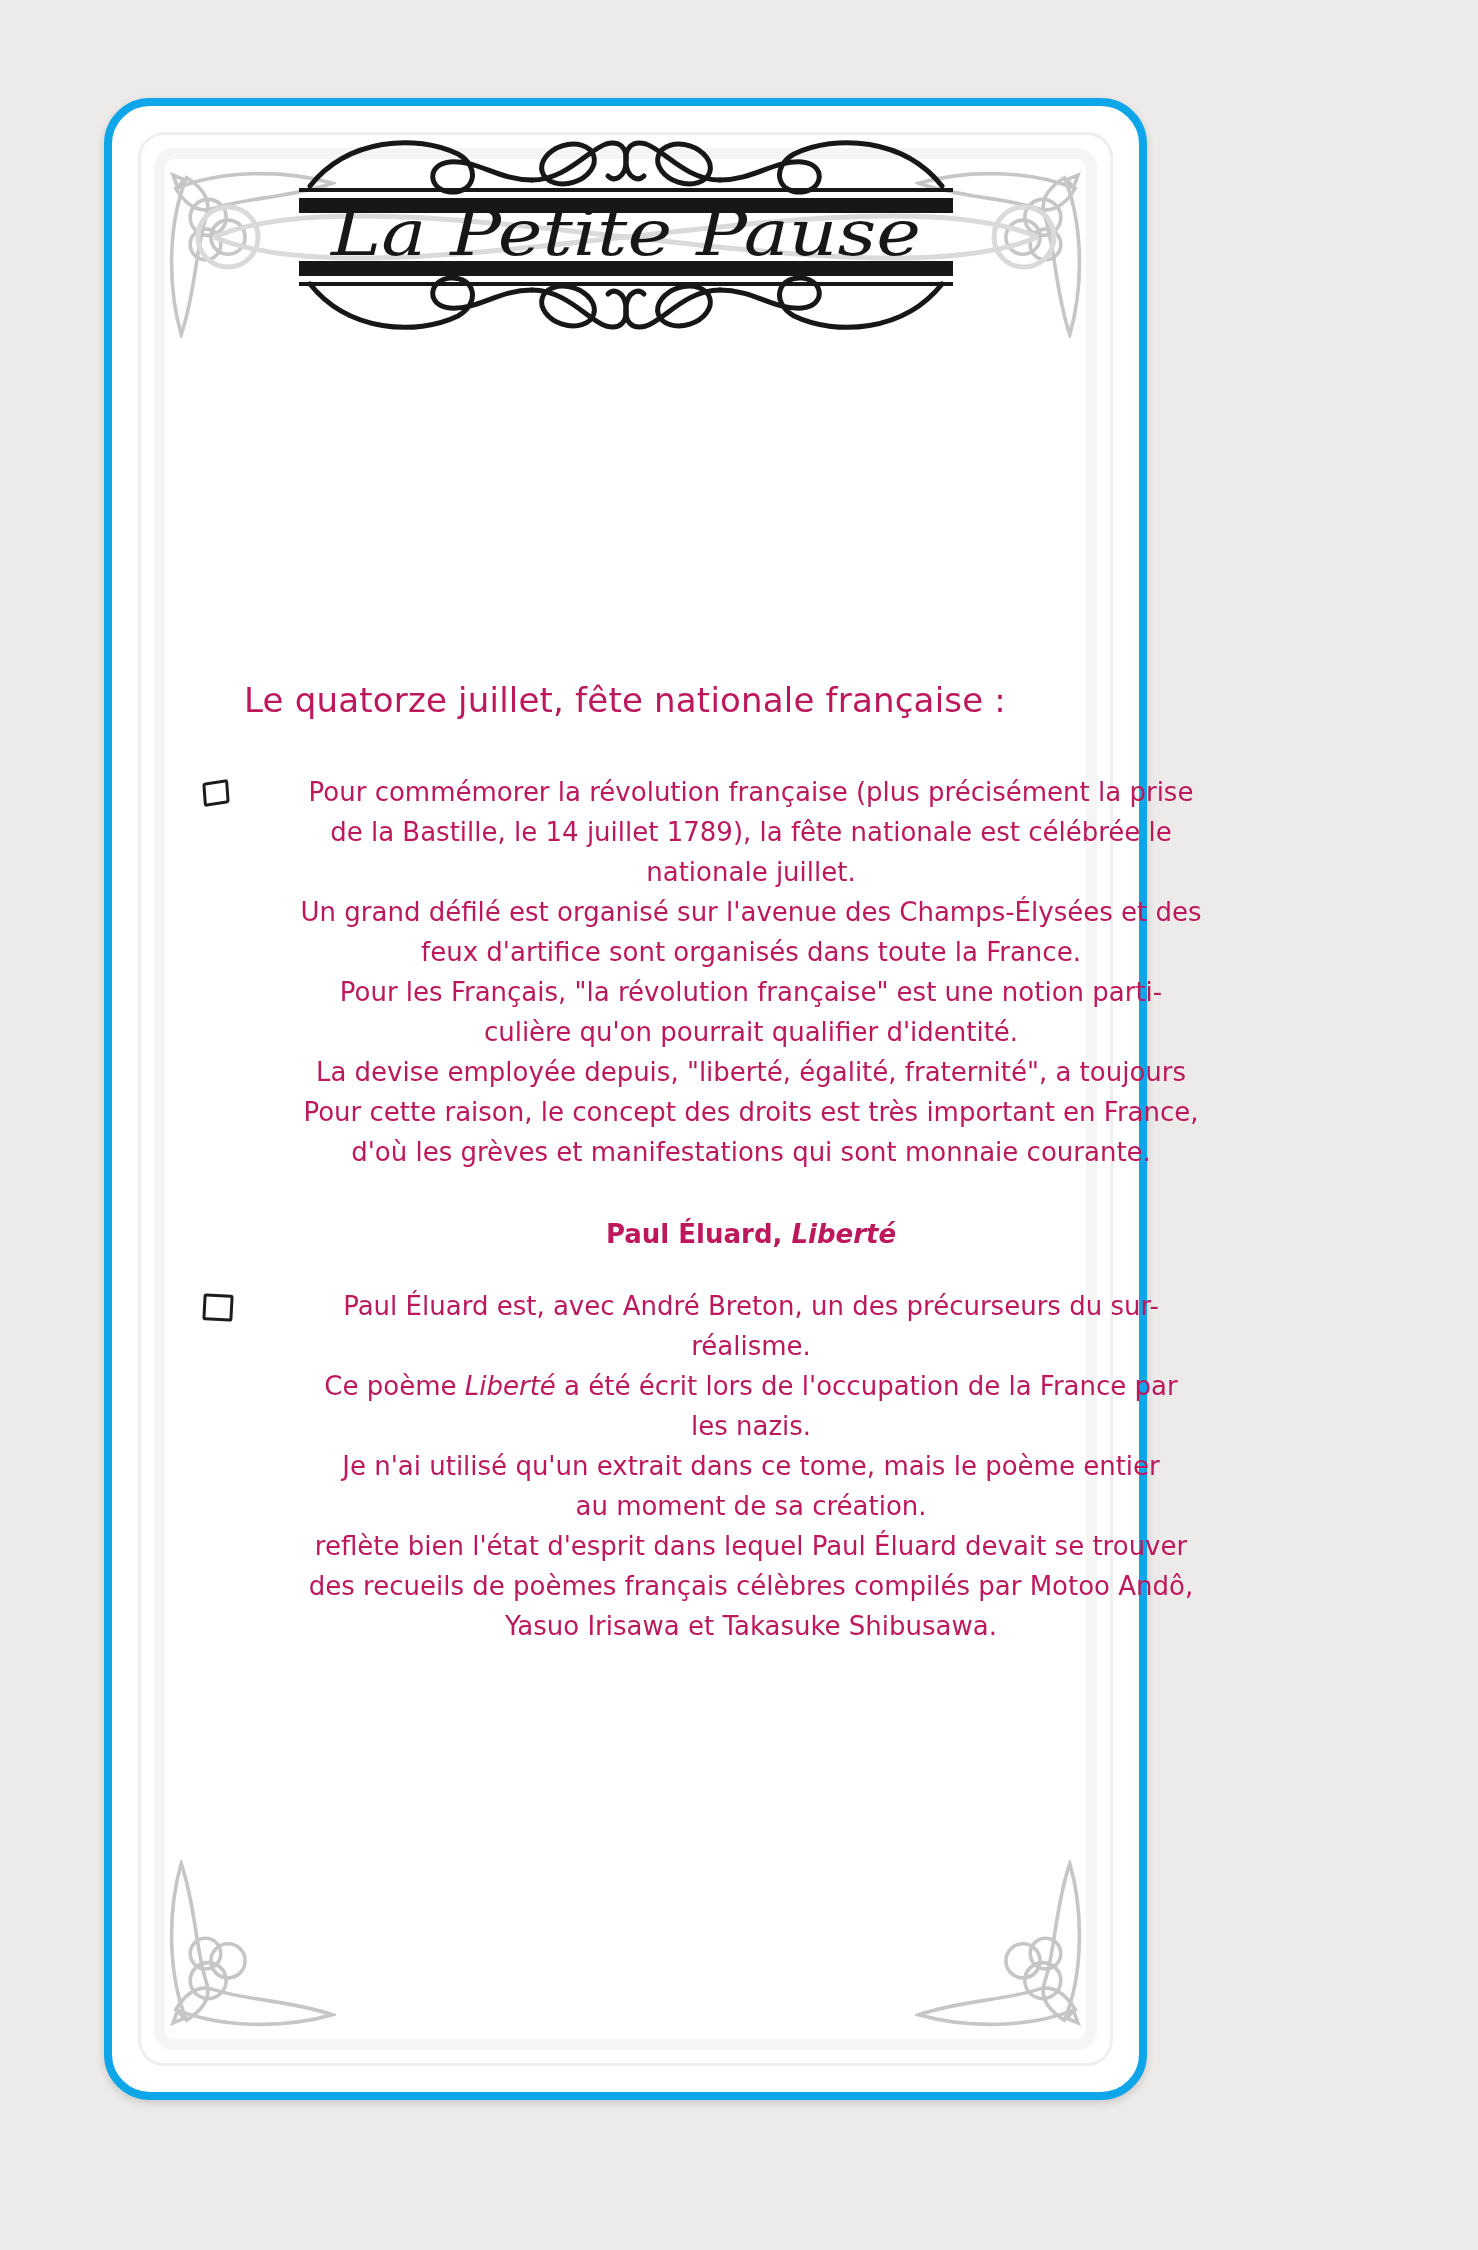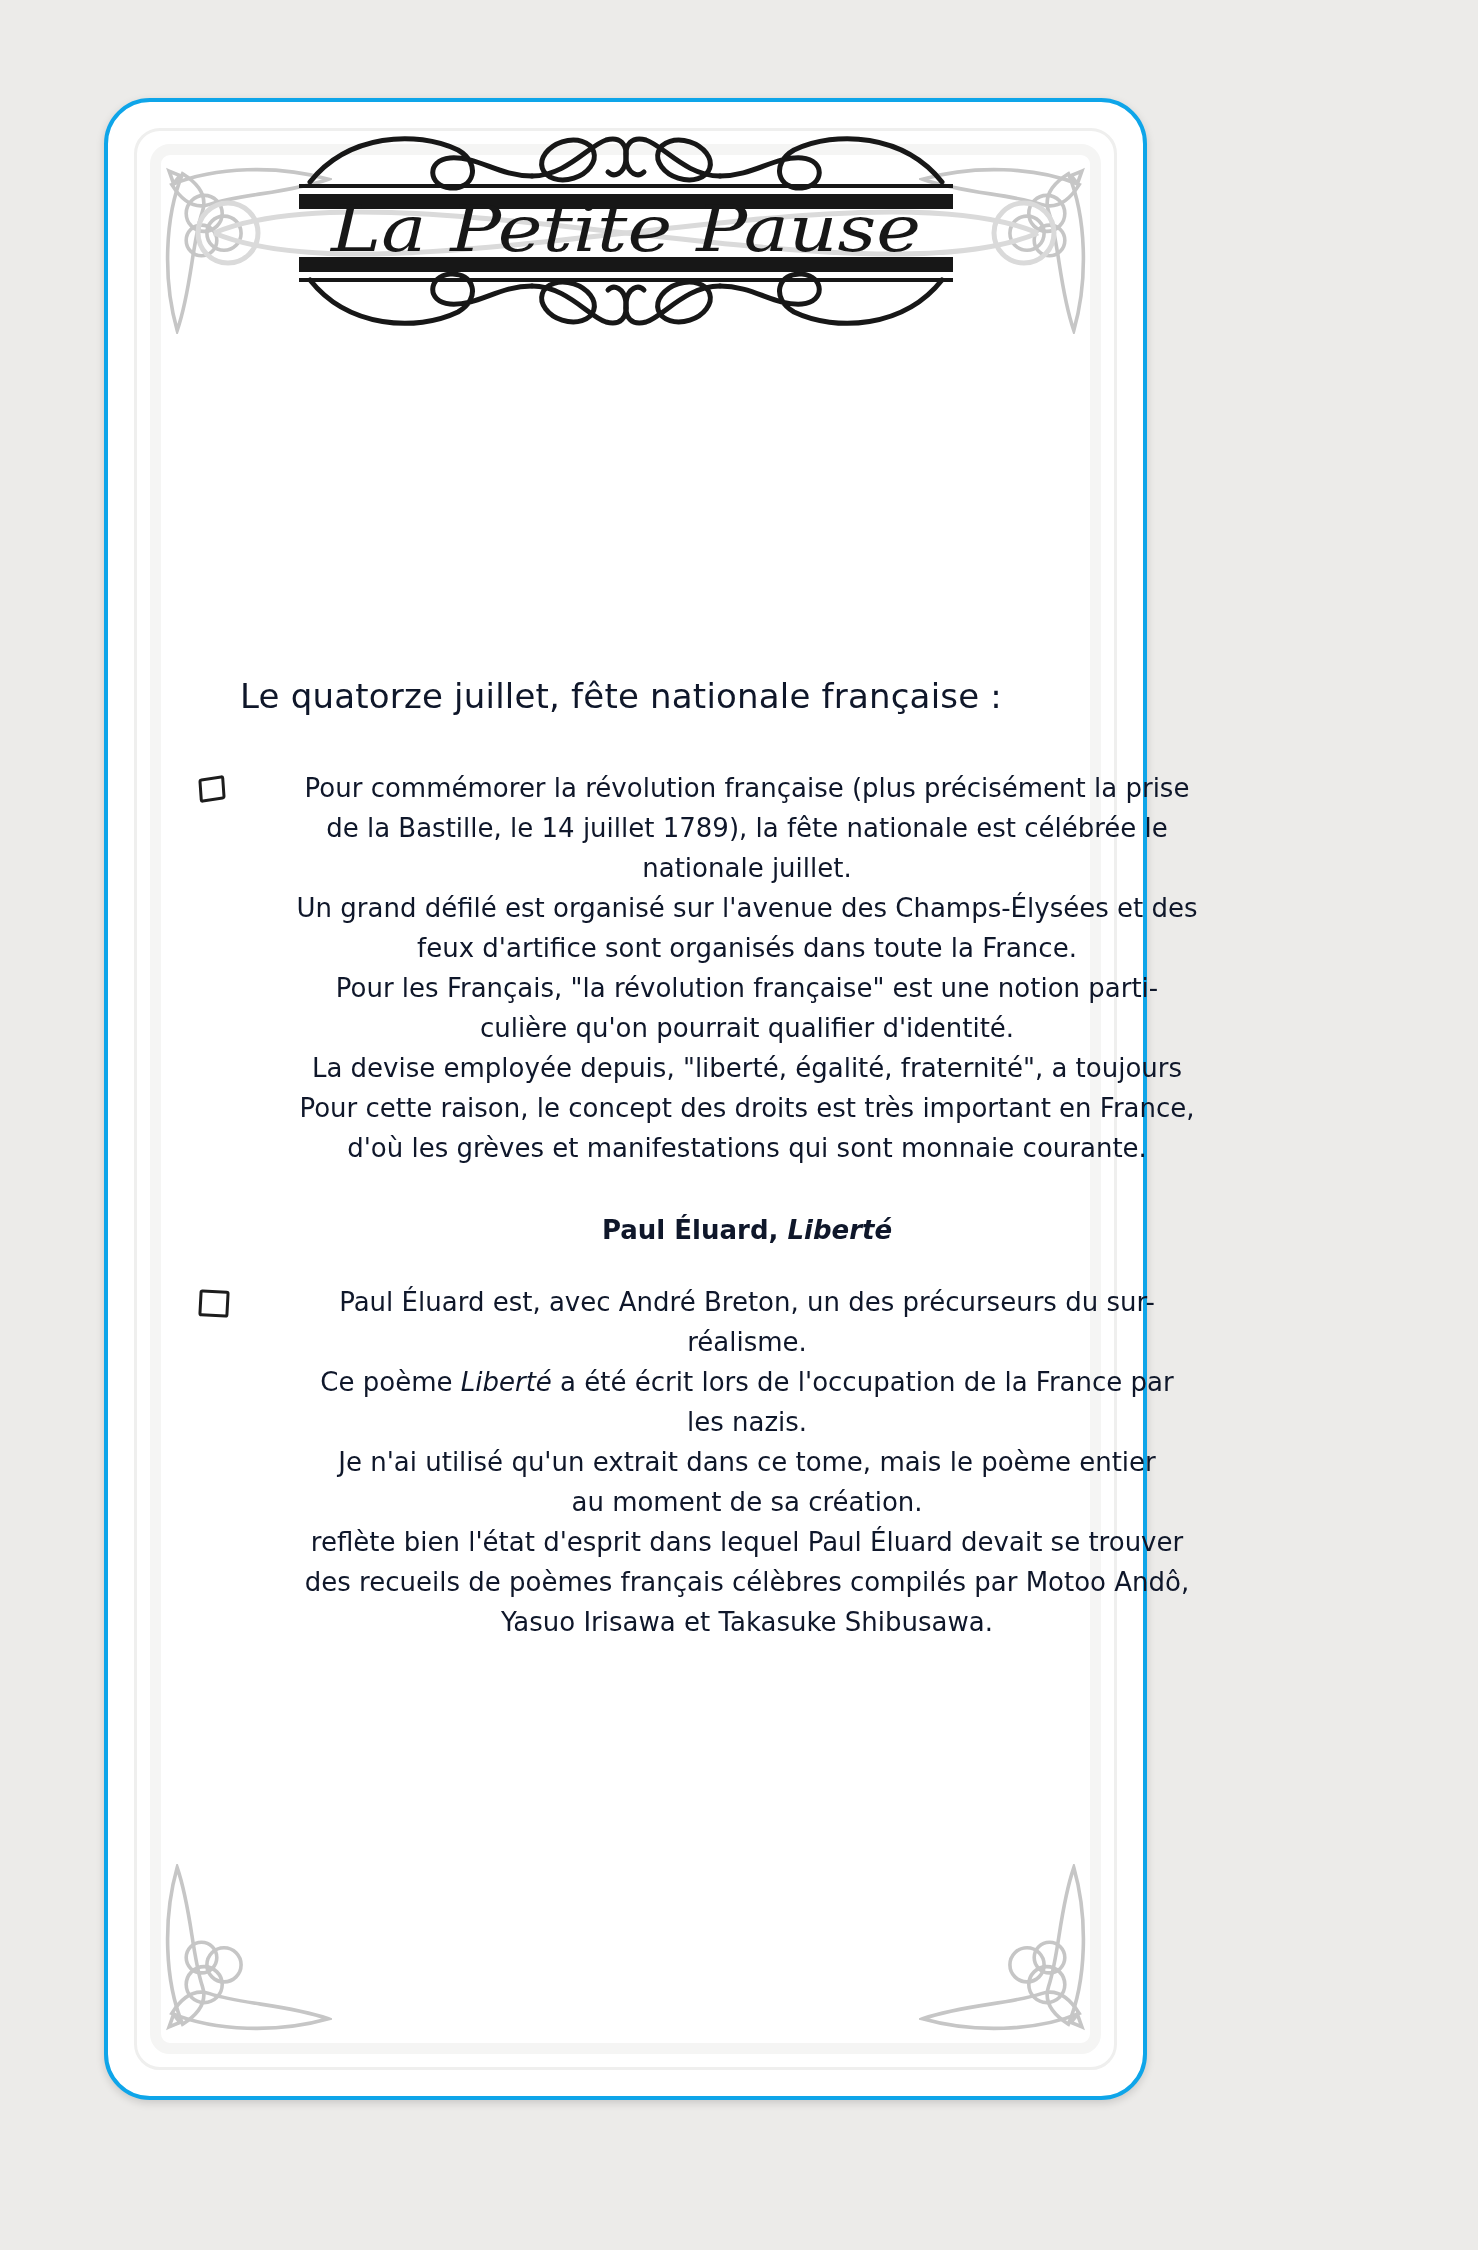--- a/index.html
+++ b/index.html
@@ -7,37 +7,37 @@
     width:1478px; height:2250px;
     background:#ecebe9;
     font-family:"DejaVu Sans","Liberation Sans",sans-serif;
     position:relative;
     overflow:hidden;
   }
   .card {
     position:absolute; left:104px; top:98px;
     width:1043px; height:2002px;
     background:#ffffff;
-    border:4px solid #0ea5e9;
+    border:8px solid #0ea5e9;
     border-radius:46px;
     box-sizing:border-box;
     box-shadow:0 3px 8px rgba(0,0,0,0.15);
   }
   .frame-a { position:absolute; inset:26px; border:3px solid #efefee; border-radius:26px; pointer-events:none; }
   .frame-b { position:absolute; inset:42px; border:11px solid #f5f5f4; border-radius:20px; pointer-events:none; }
 
   .corner { position:absolute; width:180px; height:180px; color:#c6c6c6; }
   .corner.tl { left:44px;  top:52px; }
   .corner.tr { right:44px; top:52px;    transform:scaleX(-1); }
   .corner.bl { left:44px;  bottom:52px; transform:scaleY(-1); }
   .corner.br { right:44px; bottom:52px; transform:scale(-1,-1); }
 
   .logo { position:absolute; left:50%; transform:translateX(-50%); top:28px; width:1060px; height:206px; }
 
-  .content { position:absolute; left:132px; top:572px; width:1014px; color:#0f172a; }
+  .content { position:absolute; left:132px; top:572px; width:1014px; color:#be185d; }
   .article-title { font-size:34px; line-height:44px; font-weight:normal; margin:0 0 50px 0; letter-spacing:0.2px; }
   .line { white-space:nowrap; font-size:26px; line-height:40px;text-align:center; }
   .para { position:relative; }
   .bullet-icon {
     position:absolute; left:-41px; top:9px;
     width:20px; height:18px;
     border:3px solid #1c1c1c; border-radius:3px;
     transform:rotate(-9deg) skewX(-5deg);
     background:#fff;
   }

